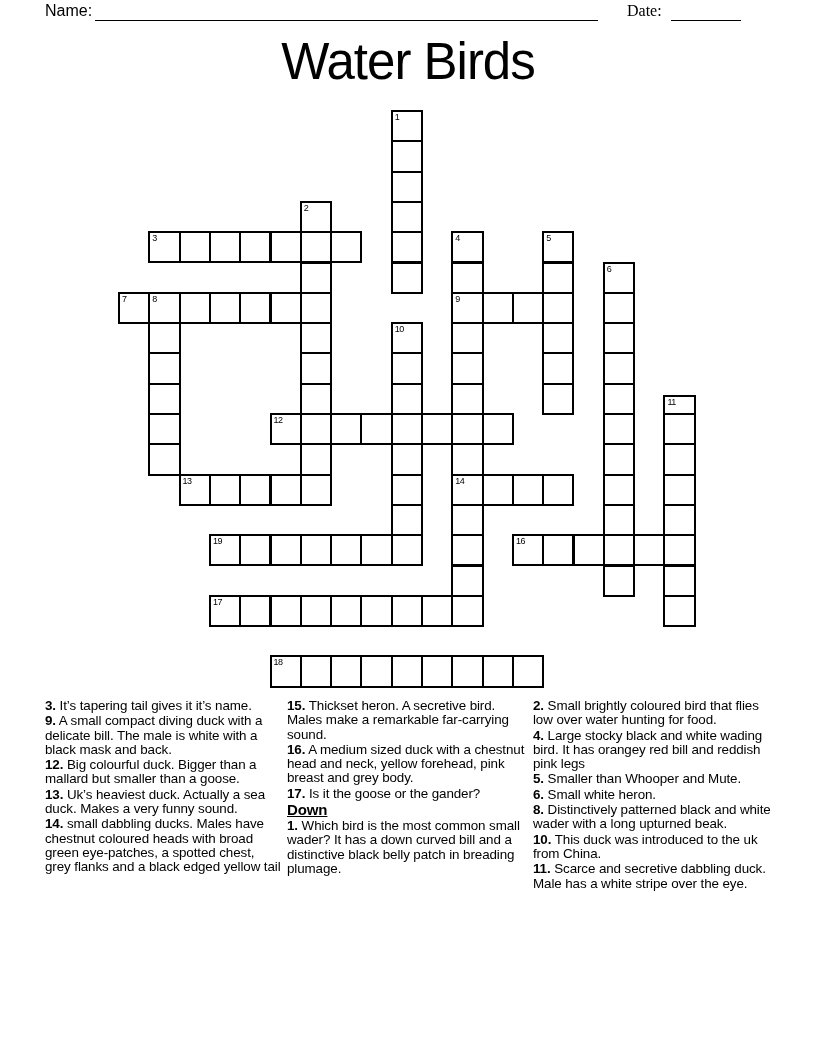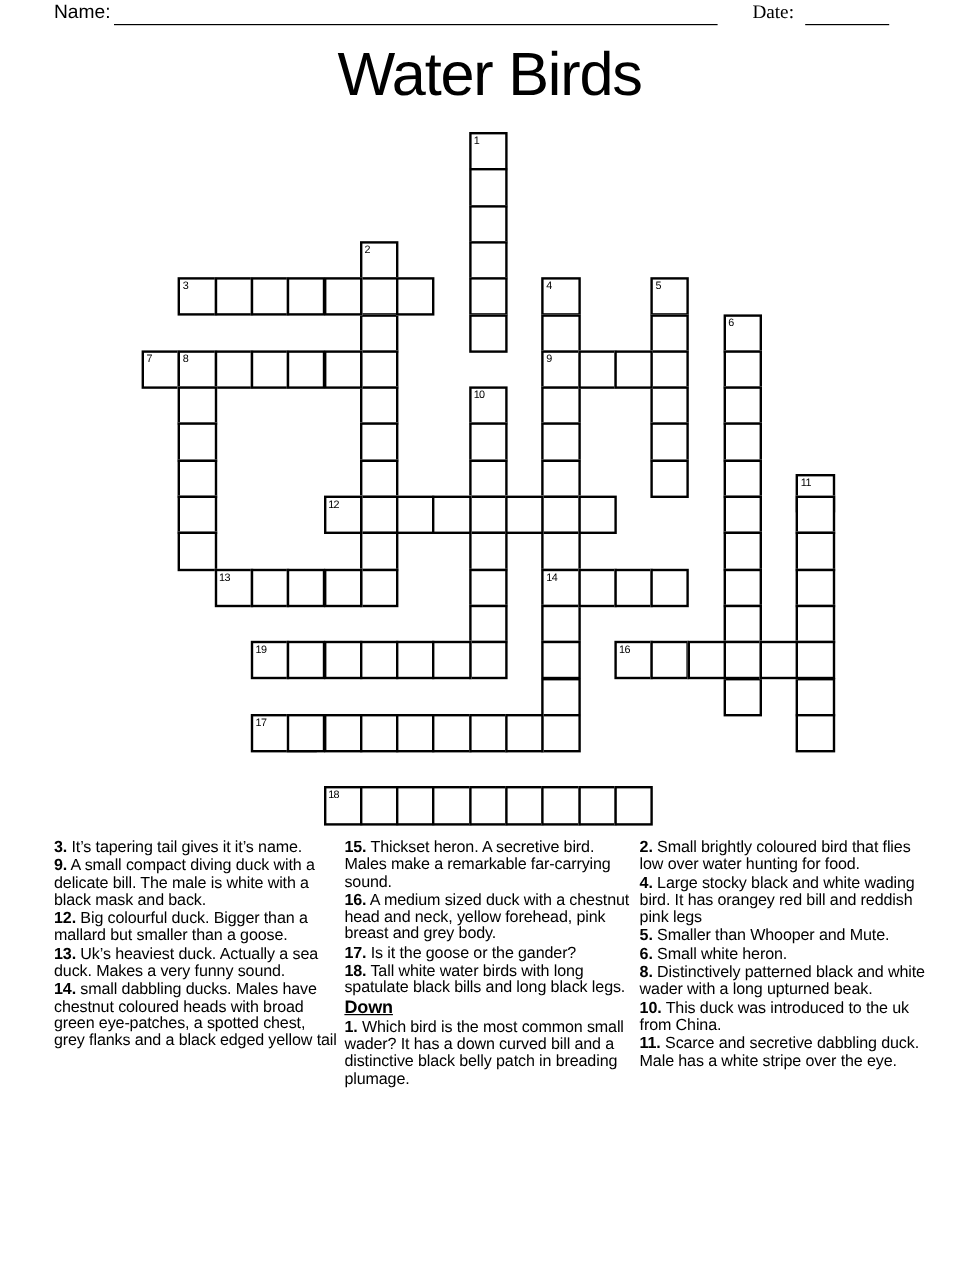--- a/index.html
+++ b/index.html
@@ -217,21 +217,20 @@
       <p class="clue"><span class="num">3.</span> It’s tapering tail gives it it’s name.</p>
       <p class="clue"><span class="num">9.</span> A small compact diving duck with a delicate bill. The male is white with a black mask and back.</p>
       <p class="clue"><span class="num">12.</span> Big colourful duck. Bigger than a mallard but smaller than a goose.</p>
       <p class="clue"><span class="num">13.</span> Uk’s heaviest duck. Actually a sea duck. Makes a very funny sound.</p>
       <p class="clue"><span class="num">14.</span> small dabbling ducks. Males have chestnut coloured heads with broad green eye-patches, a spotted chest, grey flanks and a black edged yellow tail</p>
     </div>
   <div class="clue-col" id="clue-col-2">
       <p class="clue"><span class="num">15.</span> Thickset heron. A secretive bird. Males make a remarkable far-carrying sound.</p>
       <p class="clue"><span class="num">16.</span> A medium sized duck with a chestnut head and neck, yellow forehead, pink breast and grey body.</p>
       <p class="clue"><span class="num">17.</span> Is it the goose or the gander?</p>
-      <p class="clue"><span class="num">18.</span> Tall white water birds with long spatulate black bills and long black legs.</p>
       <div class="clue-heading">Down</div>
       <p class="clue"><span class="num">1.</span> Which bird is the most common small wader? It has a down curved bill and a distinctive black belly patch in breading plumage.</p>
     </div>
   <div class="clue-col" id="clue-col-3">
       <p class="clue"><span class="num">2.</span> Small brightly coloured bird that flies low over water hunting for food.</p>
       <p class="clue"><span class="num">4.</span> Large stocky black and white wading bird. It has orangey red bill and reddish pink legs</p>
       <p class="clue"><span class="num">5.</span> Smaller than Whooper and Mute.</p>
       <p class="clue"><span class="num">6.</span> Small white heron.</p>
       <p class="clue"><span class="num">8.</span> Distinctively patterned black and white wader with a long upturned beak.</p>
       <p class="clue"><span class="num">10.</span> This duck was introduced to the uk from China.</p>

